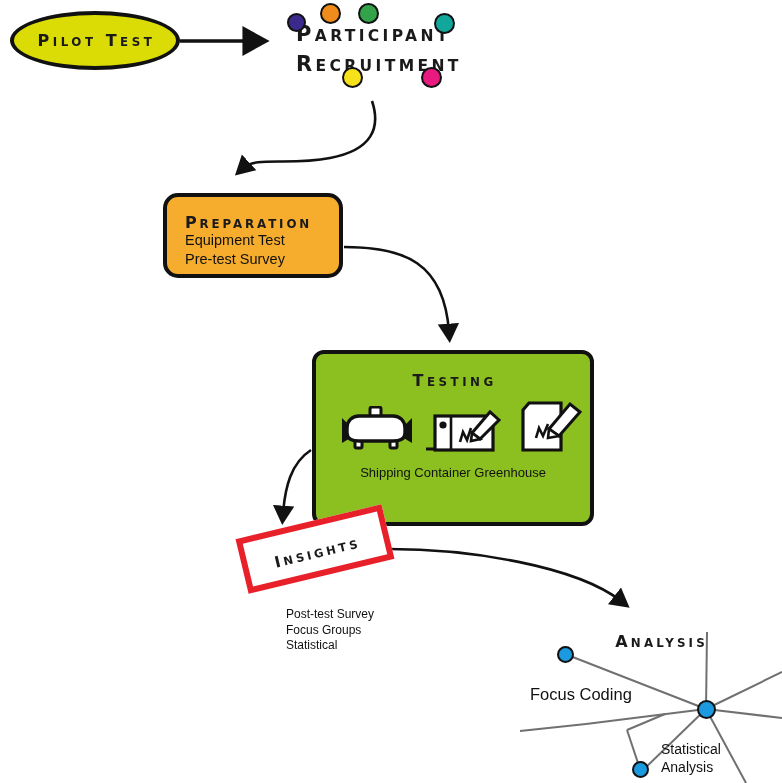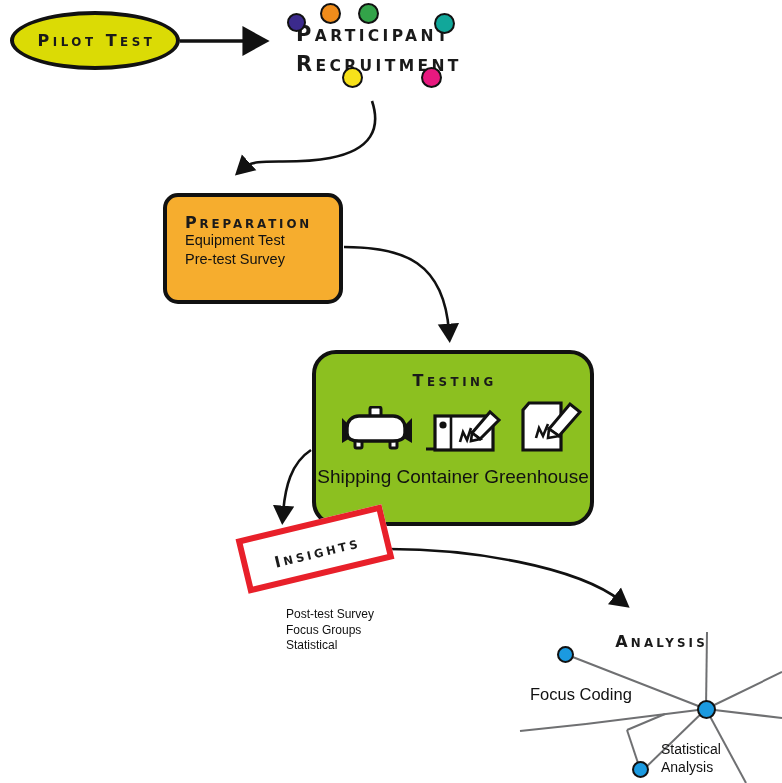--- a/index.html
+++ b/index.html
@@ -36,45 +36,45 @@
   
   #recruit-block{left:296px;top:20px;width:180px;}
   #recruit-block .hdr{font-size:21px;letter-spacing:.16em;line-height:1.42;}
   .dot{
     position:absolute;border-radius:50%;
     border:2px solid #111;box-sizing:border-box;
   }
 
   
   #prep-box{
-    left:163px;top:193px;width:180px;height:111px;
+    left:163px;top:193px;width:180px;height:85px;
     background:#f6ad2e;border:4px solid #111;border-radius:15px;
     box-sizing:border-box;
   }
   #prep-box .hdr{position:absolute;left:18px;top:16px;font-size:16px;letter-spacing:.18em;}
   #prep-box .lines{
     position:absolute;left:18px;top:34px;
     font-family:"Liberation Sans",sans-serif;
     font-size:14.5px;color:#111;line-height:1.30;
   }
 
   
   #test-box{
     left:312px;top:350px;width:282px;height:176px;
-    background:#8cc020;border:4px solid #111;border-radius:24px;
+    background:#8cc020;border:4px solid #111;border-radius:12px;
     box-sizing:border-box;
   }
   #test-box .hdr{
     position:absolute;left:0;right:0;top:17px;text-align:center;
     font-size:16px;letter-spacing:.22em;padding-left:.2em;
   }
   #test-box .caption{
     position:absolute;left:0;right:0;top:110px;text-align:center;
     font-family:"Liberation Sans",sans-serif;
-    font-size:19px;color:#111;line-height:1.32;
+    font-size:13px;color:#111;line-height:1.32;
   }
   .test-icon{position:absolute;}
 
   
   #insights-stamp{
     left:240px;top:521px;width:150px;height:56px;
     border:6px solid #e8202a;background:#ffffff;
     box-sizing:border-box;
     transform:rotate(-13.5deg);
   }

